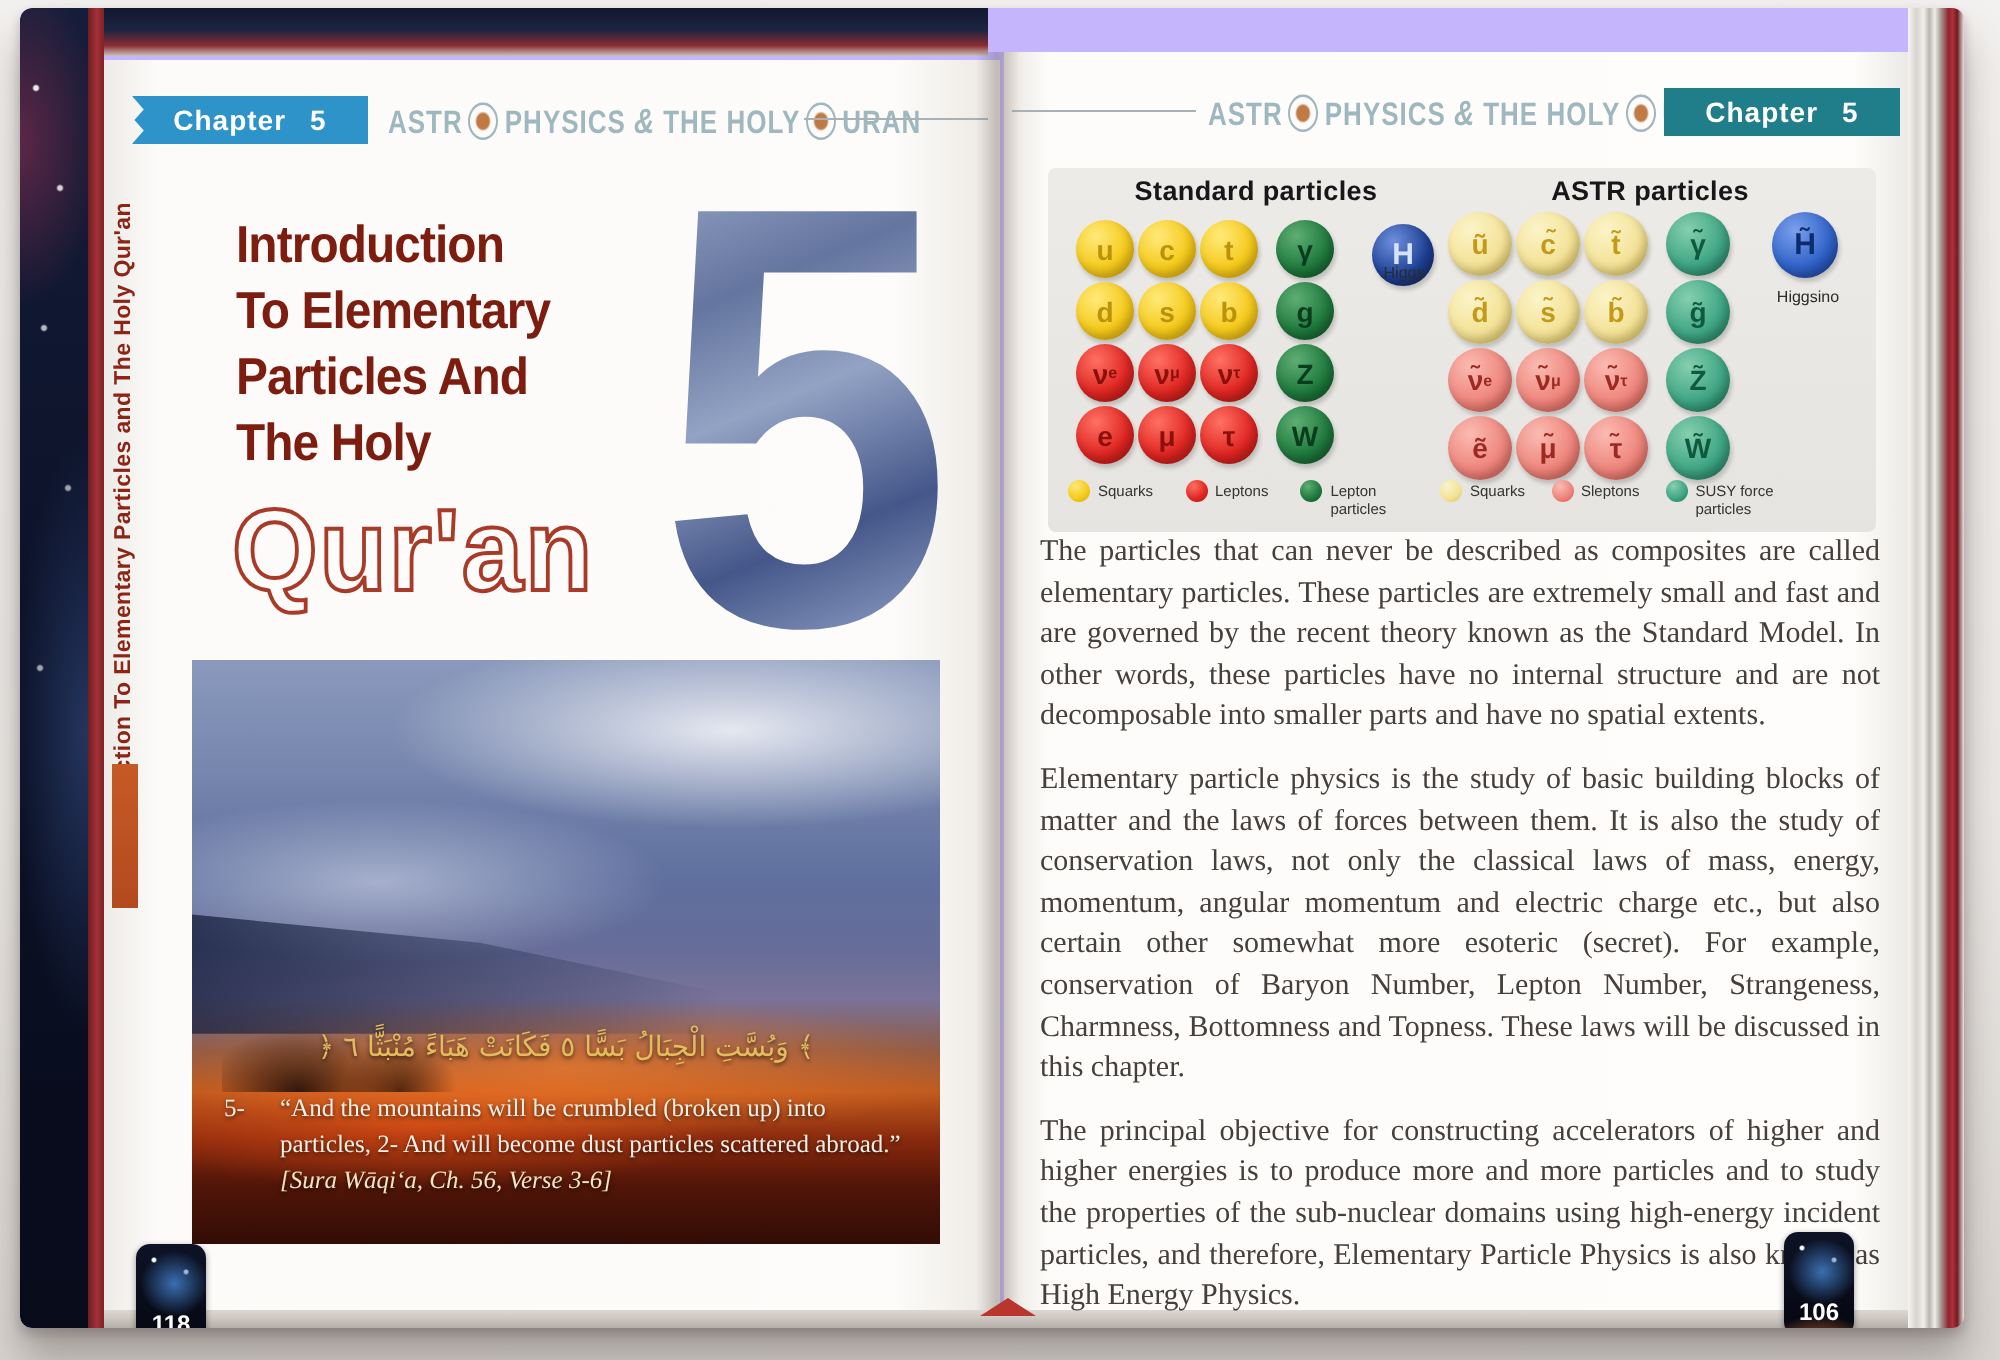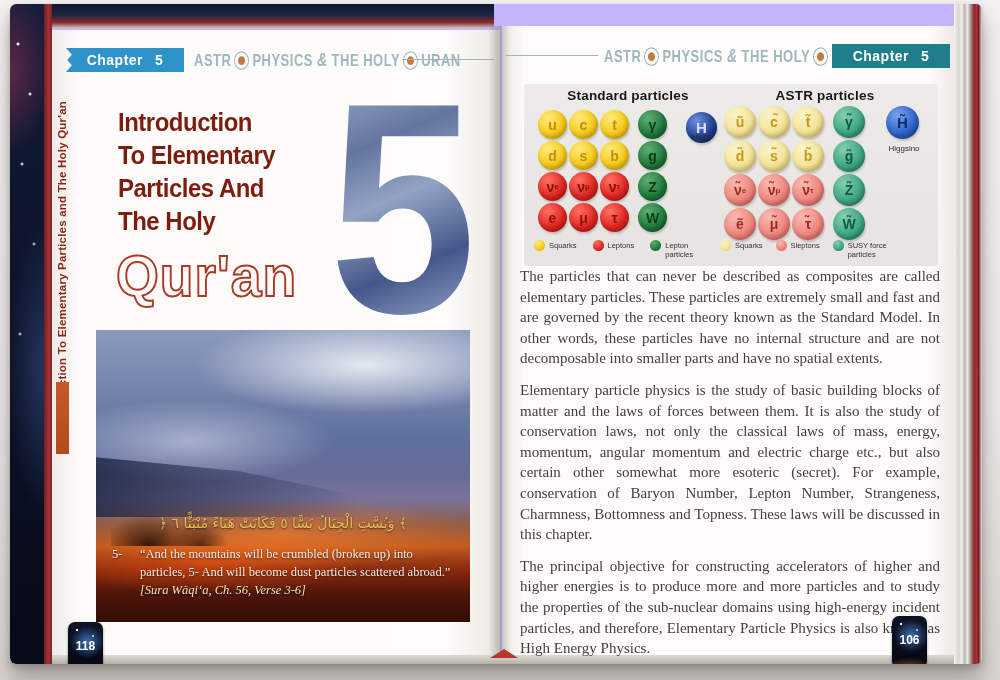--- a/index.html
+++ b/index.html
@@ -104,21 +104,21 @@
   .verse-ref { font-style:italic; color:#f0e6c2; }
 
   
   .page-badge { position:absolute; width:35px; height:52px; border-radius:7px; overflow:hidden;
     background:
       radial-gradient(circle at 50% 150%, #c58a4a 22%, #6b3a20 34%, transparent 46%),
       radial-gradient(ellipse 70% 45% at 55% 38%, #3a6fb0 0%, transparent 70%),
       radial-gradient(circle at 9px 8px, #fff 0 .8px, transparent 1.6px),
       radial-gradient(circle at 25px 14px, #fff 0 .8px, transparent 1.6px),
       linear-gradient(#0d1226,#05070f);
-    color:#fff; font-size:12px; font-weight:bold; display:flex; align-items:center; justify-content:center;
+    color:#fff; font-size:12px; font-weight:bold; display:flex; align-items:flex-end; justify-content:center;
     padding-bottom:5px; box-shadow:0 1px 3px rgba(0,0,0,.4); }
   .badge-left { left:16px; top:592px; }
   .badge-right { left:390px; top:590px; }
 
   
   .diagram-panel { position:absolute; left:22px; top:58px; width:414px; height:182px;
     background:linear-gradient(180deg,#edebe8,#e6e4e0); border-radius:4px; }
   .diagram { position:absolute; top:60px; height:180px; }
   .diagram-standard { left:30px; width:192px; }
   .diagram-susy { left:216px; width:214px; }
@@ -201,21 +201,21 @@
       </div>
       <div class="title-outline">Qur'an</div>
       <div class="big-number">5</div>
 
       <div class="photo">
         <div class="photo-mountain"></div>
         <div class="photo-trees"></div>
         <div class="verse-arabic">﴿ وَبُسَّتِ الْجِبَالُ بَسًّا ٥ فَكَانَتْ هَبَاءً مُنْبَثًّا ٦ ﴾</div>
         <div class="verse-en">
           <span class="verse-num">5-</span>
-          <span><span>“And the mountains will be crumbled (broken up) into particles, 5- And will become dust particles scattered abroad.”</span> <span class="verse-ref">[Sura Wāqi‘a, Ch. 56, Verse 3-6]</span></span>
+          <span><span>“And the mountains will be crumbled (broken up) into particles, 2- And will become dust particles scattered abroad.”</span> <span class="verse-ref">[Sura Wāqi‘a, Ch. 56, Verse 3-6]</span></span>
         </div>
       </div>
 
       <div class="page-badge badge-left">
         <span>118</span>
       </div>
     </div>
 
     <div class="page page-right">
       <div class="header-line hl-right"></div>

